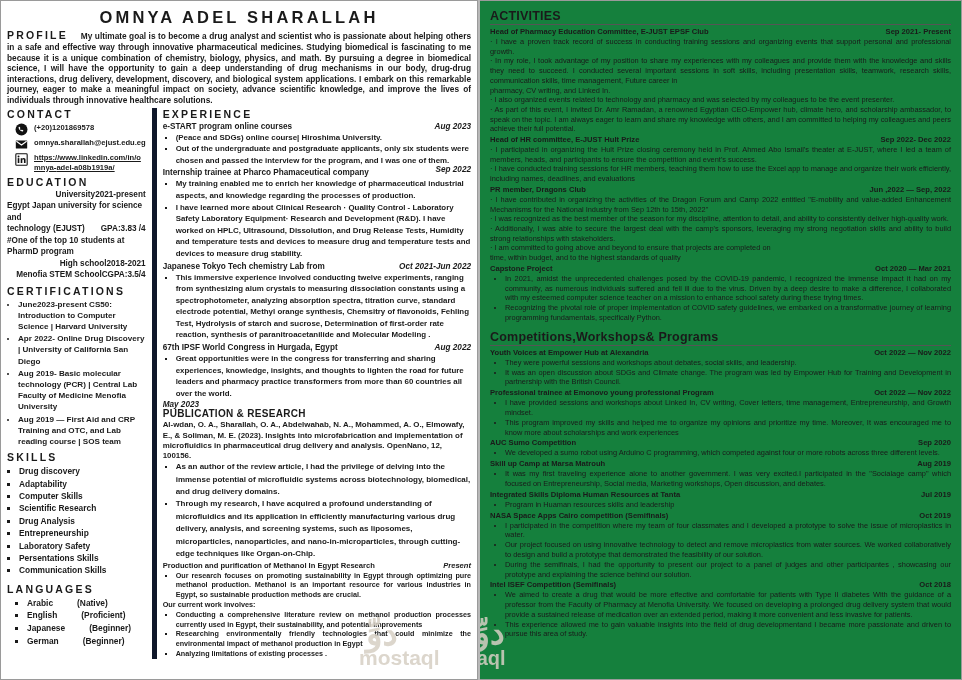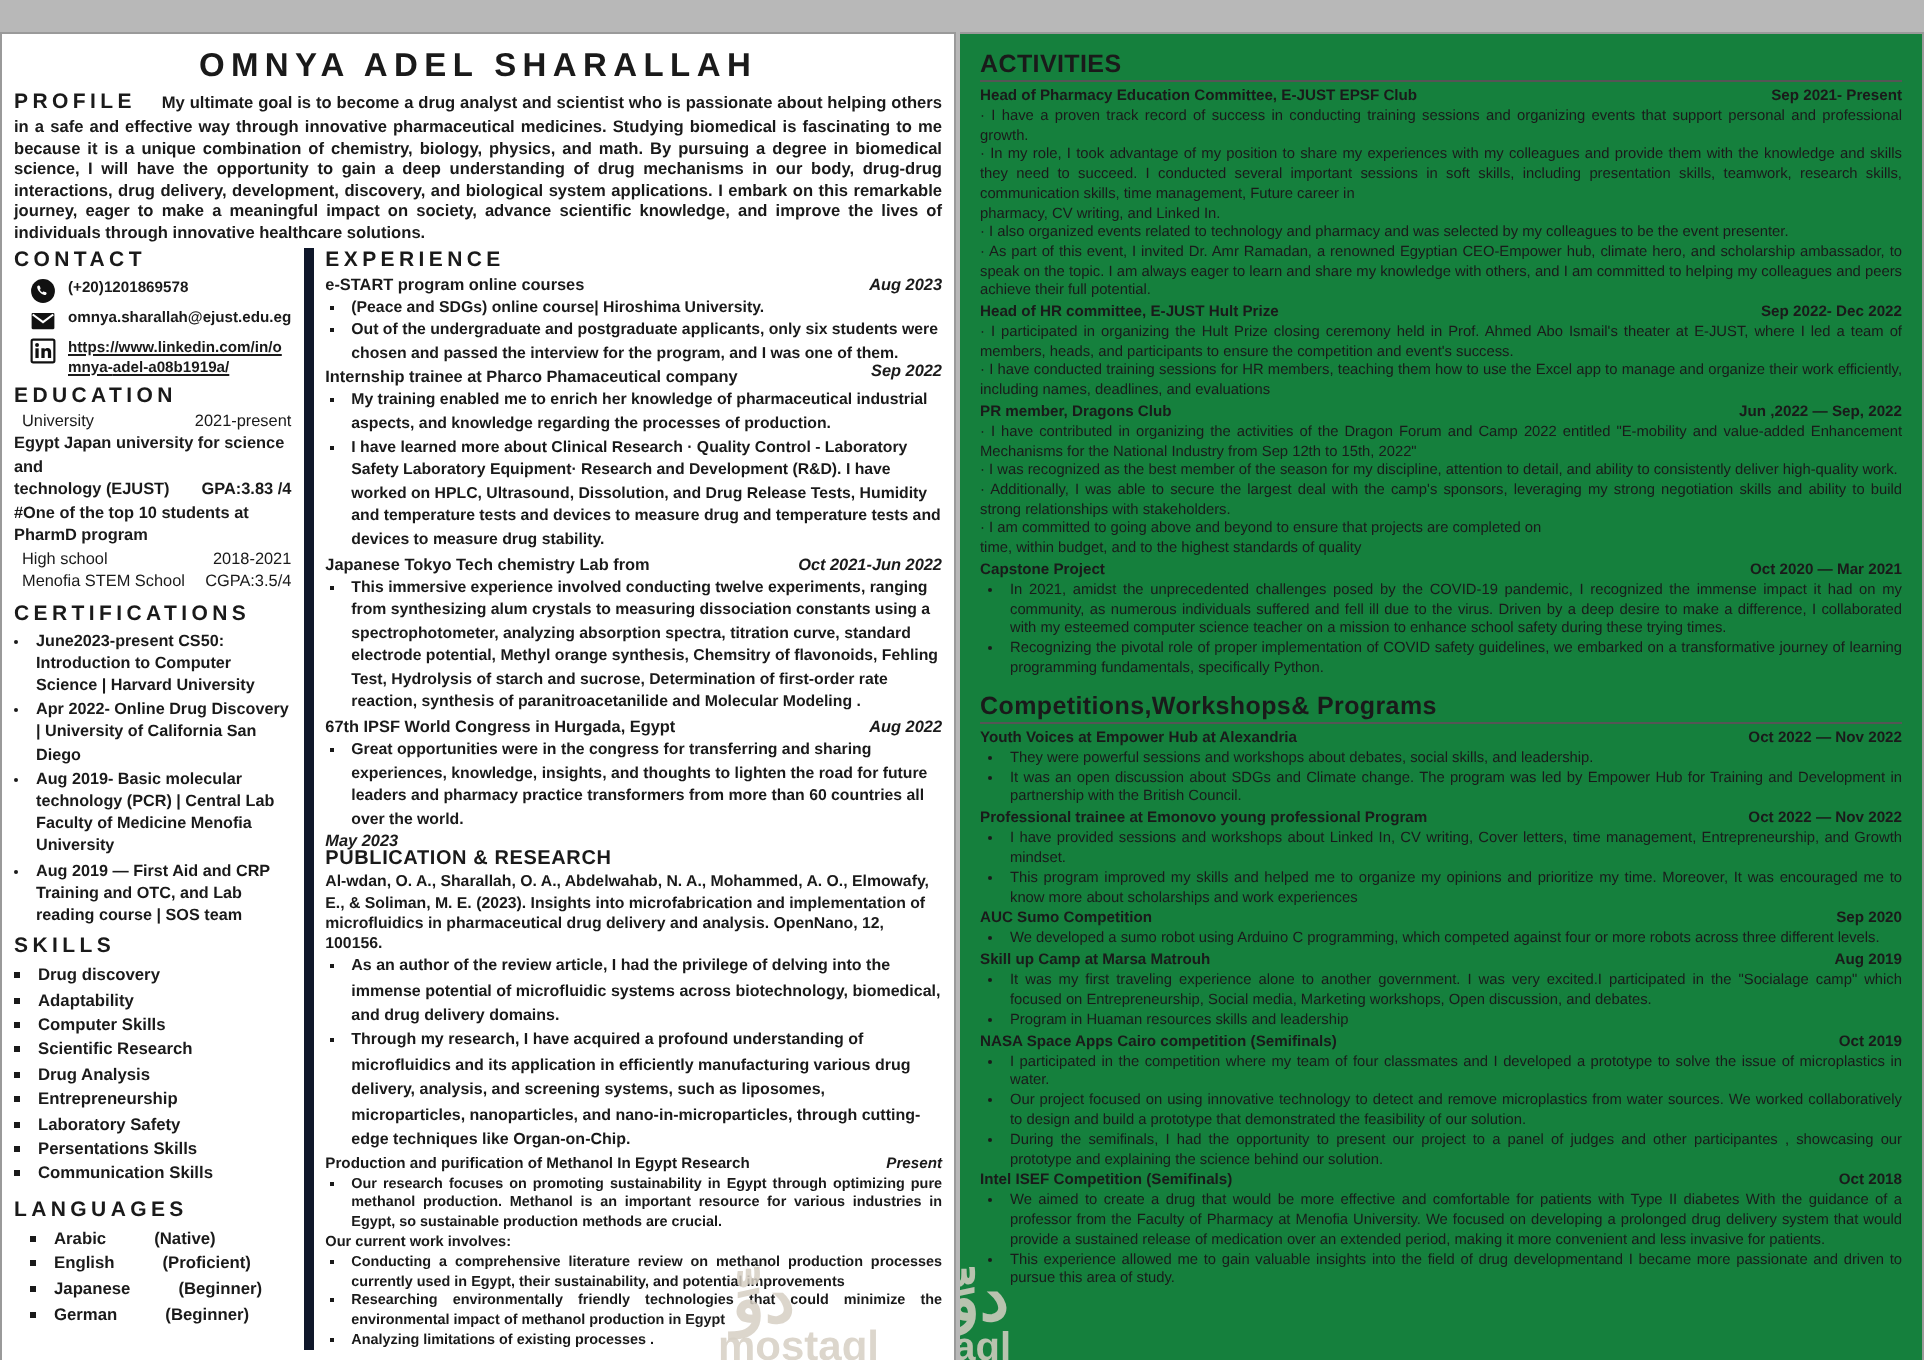--- a/index.html
+++ b/index.html
@@ -4,21 +4,21 @@
 <style>
   * { box-sizing: border-box; }
   html, body { margin:0; padding:0; }
   body {
     width: 962px; height: 680px;
     background: #b8b8b8;
     font-family: "Liberation Sans", sans-serif;
     color: #1a1a1a;
     overflow: hidden;
   }
-  .sheets { display:flex; width:962px; height:540px;margin-top:16px; }
+  .sheets { display:flex; width:962px; height:540px; }
 
   
   #page-left {
     width: 478px; height: 680px; background:#fff;
     border: 1px solid #9a9a9a;
     padding: 4px 6px 0 6px;
     position: relative; overflow: hidden;
   }
   #page-right {
     width: 482px; height: 680px; background:#15803d;
@@ -47,21 +47,21 @@
 
   
   .contact-list { margin:2px 0 0 0; padding:0; list-style:none; }
   .contact-row { display:flex; align-items:flex-start; gap:6px; margin:1px 0 2px 8px; }
   .ico { width:13px; height:13px; flex:0 0 13px; display:inline-flex; align-items:center; justify-content:center; }
   .ico svg { width:13px; height:13px; display:block; }
   .contact-txt { font-size:7.6px; font-weight:bold; line-height:10px; }
   .contact-txt.link { text-decoration:underline; word-break:break-all; }
 
   
-  .edu-line { display:flex; justify-content:space-between; font-size:8.2px; font-weight:normal; line-height:11.5px; }
+  .edu-line { display:flex; justify-content:flex-end; font-size:8.2px; font-weight:bold; line-height:11.5px; }
   .edu-line .l { padding-left:4px; }
   .edu-free { font-size:8.2px; font-weight:bold; line-height:11.5px; }
   .edu-row2 { display:flex; justify-content:space-between; font-size:8.2px; font-weight:bold; line-height:11.5px; }
 
   ul.bl { margin:1px 0 0 0; padding-left:11px; }
   ul.bl li { font-size:8.1px; font-weight:bold; line-height:11.2px; margin-bottom:1px; }
   ul.bl.dot { list-style:disc; }
 
   ul.skills { margin:1px 0 0 0; padding-left:12px; list-style:square; }
   ul.skills li { font-size:8.4px; font-weight:bold; line-height:12.4px; }
@@ -339,20 +339,24 @@
         <ul class="rb">
           <li>We developed a sumo robot using Arduino C programming, which competed against four or more robots across three different levels.</li>
         </ul>
         <div class="act-head">
           <span>Skill up Camp at Marsa Matrouh</span>
           <span class="date">Aug 2019</span>
         </div>
         <ul class="rb">
           <li>It was my first traveling experience alone to another government. I was very excited.I participated in the "Socialage camp" which focused on Entrepreneurship, Social media, Marketing workshops, Open discussion, and debates.</li>
         </ul>
+        <div class="act-head">
+          <span>Integrated Skills Diploma Human Resources at Tanta</span>
+          <span class="date">Jul 2019</span>
+        </div>
         <ul class="rb">
           <li>Program in Huaman resources skills and leadership</li>
         </ul>
         <div class="act-head">
           <span>NASA Space Apps Cairo competition (Semifinals)</span>
           <span class="date">Oct 2019</span>
         </div>
         <ul class="rb">
           <li>I participated in the competition where my team of four classmates and I developed a prototype to solve the issue of microplastics in water.</li>
           <li>Our project focused on using innovative technology to detect and remove microplastics from water sources. We worked collaboratively to design and build a prototype that demonstrated the feasibility of our solution.</li>

